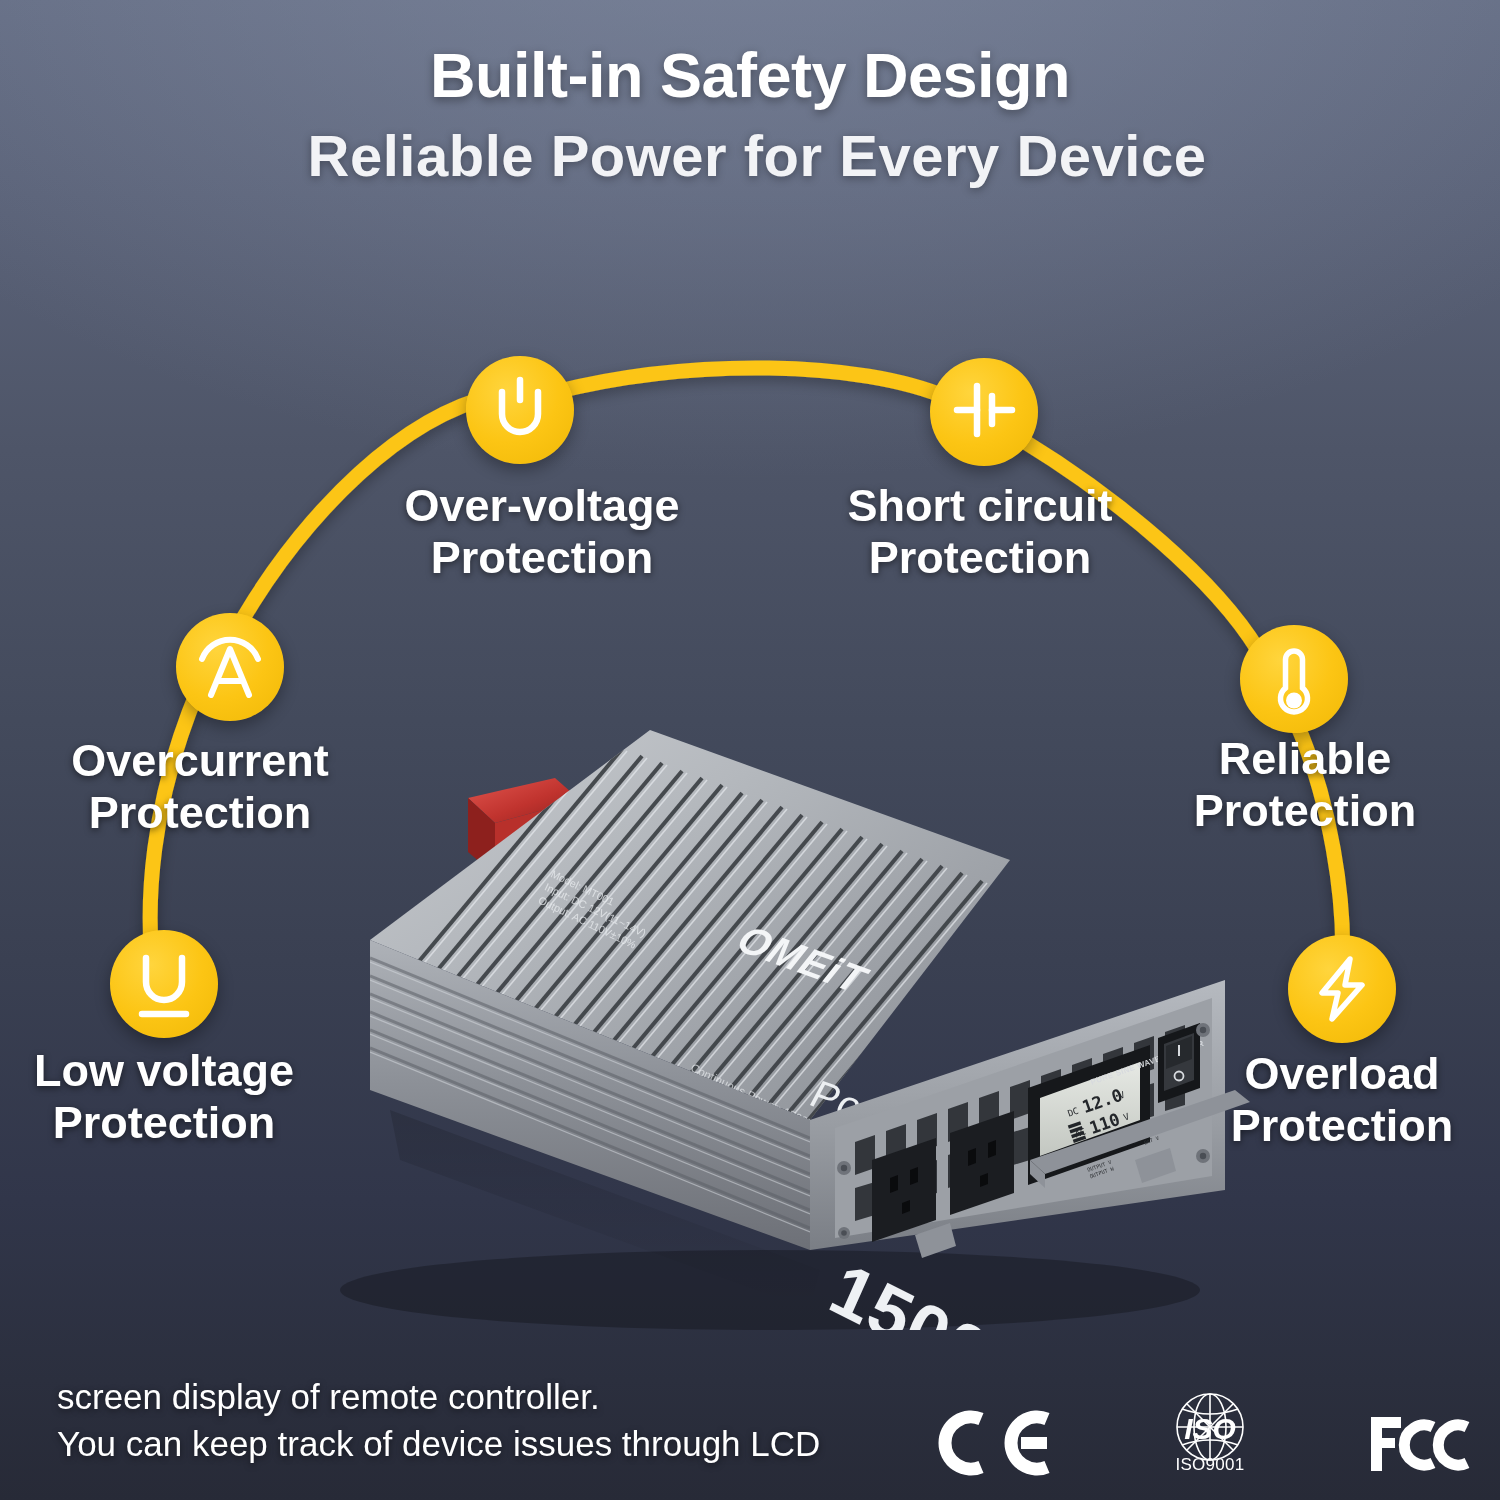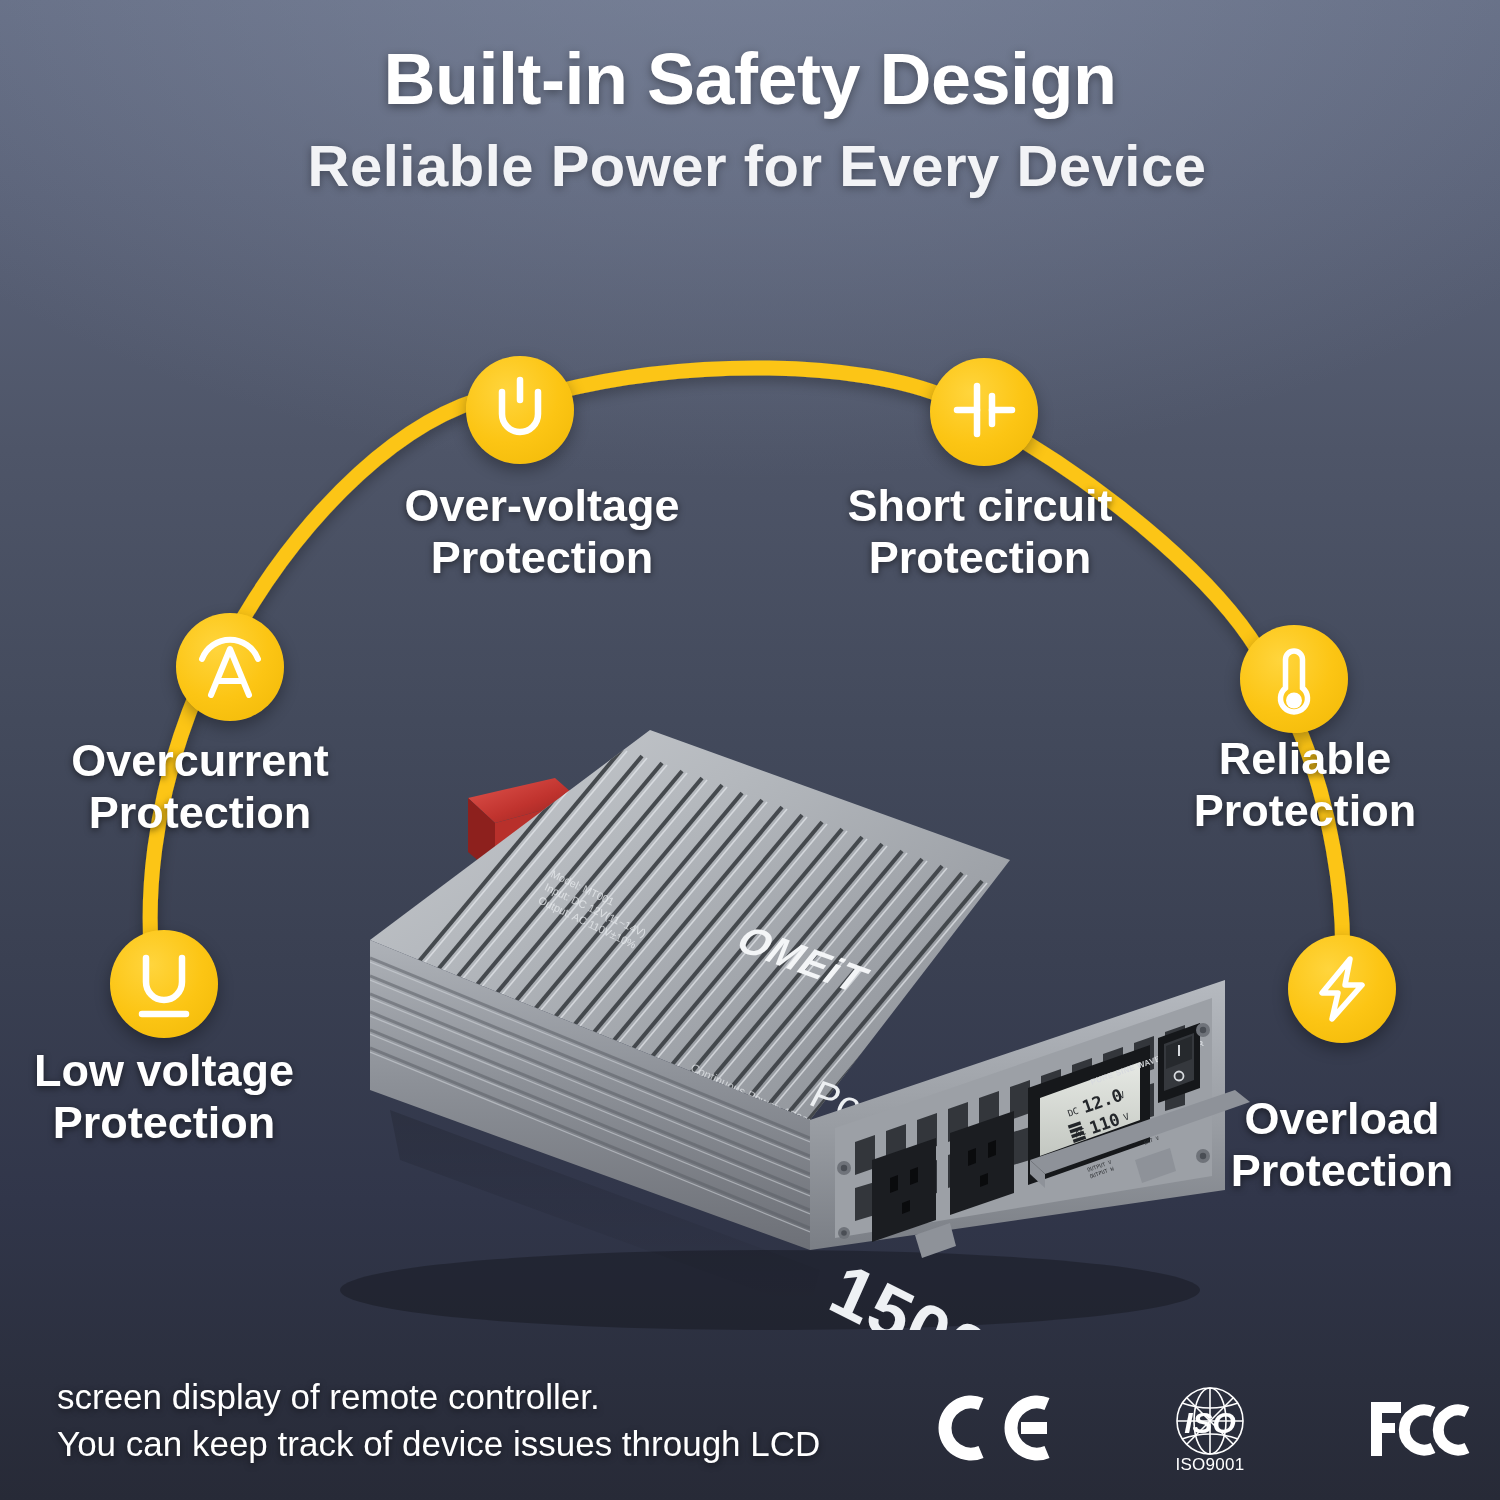--- a/index.html
+++ b/index.html
@@ -10,21 +10,21 @@
   }
   #stage{
     position:relative;width:1500px;height:1500px;
     background:
       radial-gradient(120% 70% at 50% -10%, rgba(140,150,172,.55) 0%, rgba(140,150,172,0) 60%),
       linear-gradient(180deg,#636c83 0%, #5a6278 13%, #4e5568 30%, #434a5c 48%, #3a4052 64%, #31364a 80%, #2b2f3e 92%, #272a37 100%);
   }
   
   .header{position:absolute;left:0;right:0;top:42px;text-align:center;}
   .title{
-    font-size:72px;font-weight:700;color:#ffffff;letter-spacing:-0.5px;
+    font-size:63px;font-weight:700;color:#ffffff;letter-spacing:-0.5px;
     line-height:1.05;text-shadow:0 3px 10px rgba(0,0,0,.38);
     white-space:nowrap;
   }
   .subtitle{
     margin-top:16px;font-size:58px;font-weight:700;color:#f2f3f6;
     letter-spacing:0.5px;line-height:1.1;text-shadow:0 2px 8px rgba(0,0,0,.35);
     white-space:nowrap;
     margin-left:14px;
   }
 
@@ -54,21 +54,21 @@
   
   .footnote{
     position:absolute;left:57px;top:1374px;width:860px;
     color:#ffffff;font-size:35px;line-height:1.33;font-weight:400;
     text-shadow:0 2px 6px rgba(0,0,0,.5);
   }
   .certs{
     position:absolute;left:935px;top:1368px;width:540px;height:120px;
     display:flex;align-items:center;justify-content:space-between;
   }
-  .cert{position:relative;height:110px;display:flex;align-items:center;justify-content:center;}
+  .cert{position:relative;height:110px;display:flex;align-items:flex-end;justify-content:center;}
   .cert svg{display:block;}
   .cert-iso-txt{
     position:absolute;bottom:8px;left:50%;transform:translateX(-50%);
     color:#fff;font-size:17px;font-weight:400;letter-spacing:.3px;white-space:nowrap;
   }
 </style>
 </head>
 <body>
 
 <div id="stage">
@@ -176,21 +176,21 @@
   <div class="cap" style="left:1155px;top:733px;width:300px;">
     <span>Reliable</span>
     <span>Protection</span>
   </div>
 
   <div class="cap" style="left:14px;top:1045px;width:300px;">
     <span>Low  voltage</span>
     <span>Protection</span>
   </div>
 
-  <div class="cap" style="left:1192px;top:1048px;width:300px;margin-top:45px;">
+  <div class="cap" style="left:1192px;top:1048px;width:300px;">
     <span>Overload</span>
     <span>Protection</span>
   </div>
 
   <div id="product">
     <svg viewBox="0 0 1010 640">
       <defs>
         <linearGradient id="topFace" x1="0" y1="0" x2="1" y2="1">
           <stop offset="0%" stop-color="#c9ccd0"></stop>
           <stop offset="35%" stop-color="#b4b8bd"></stop>

